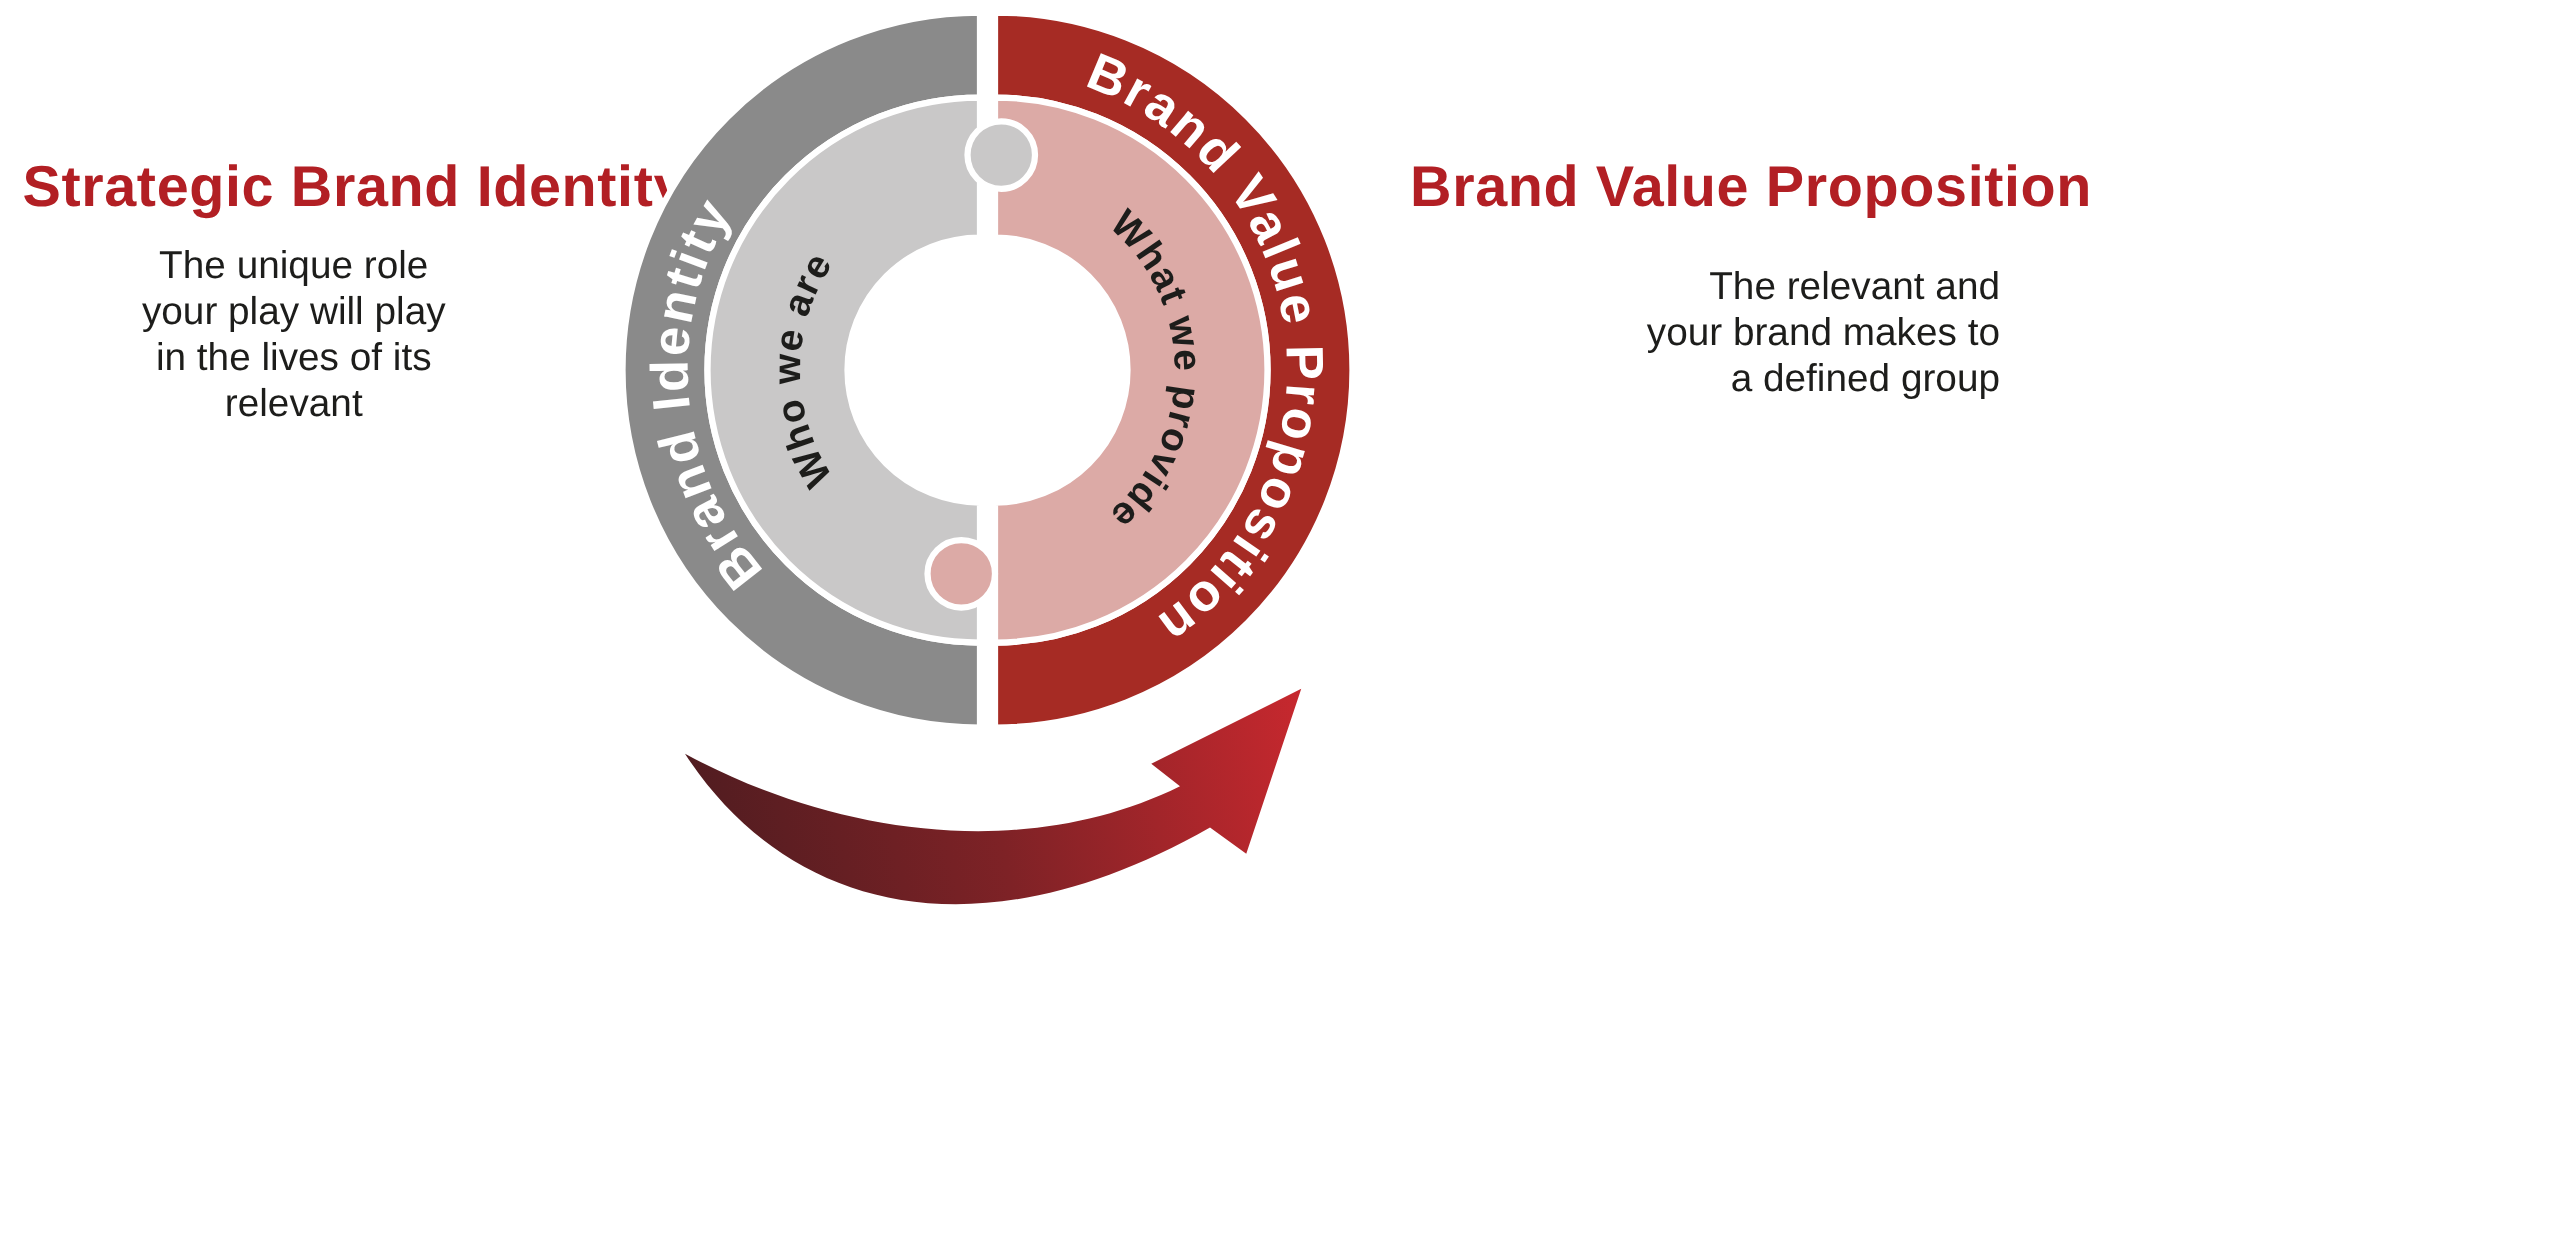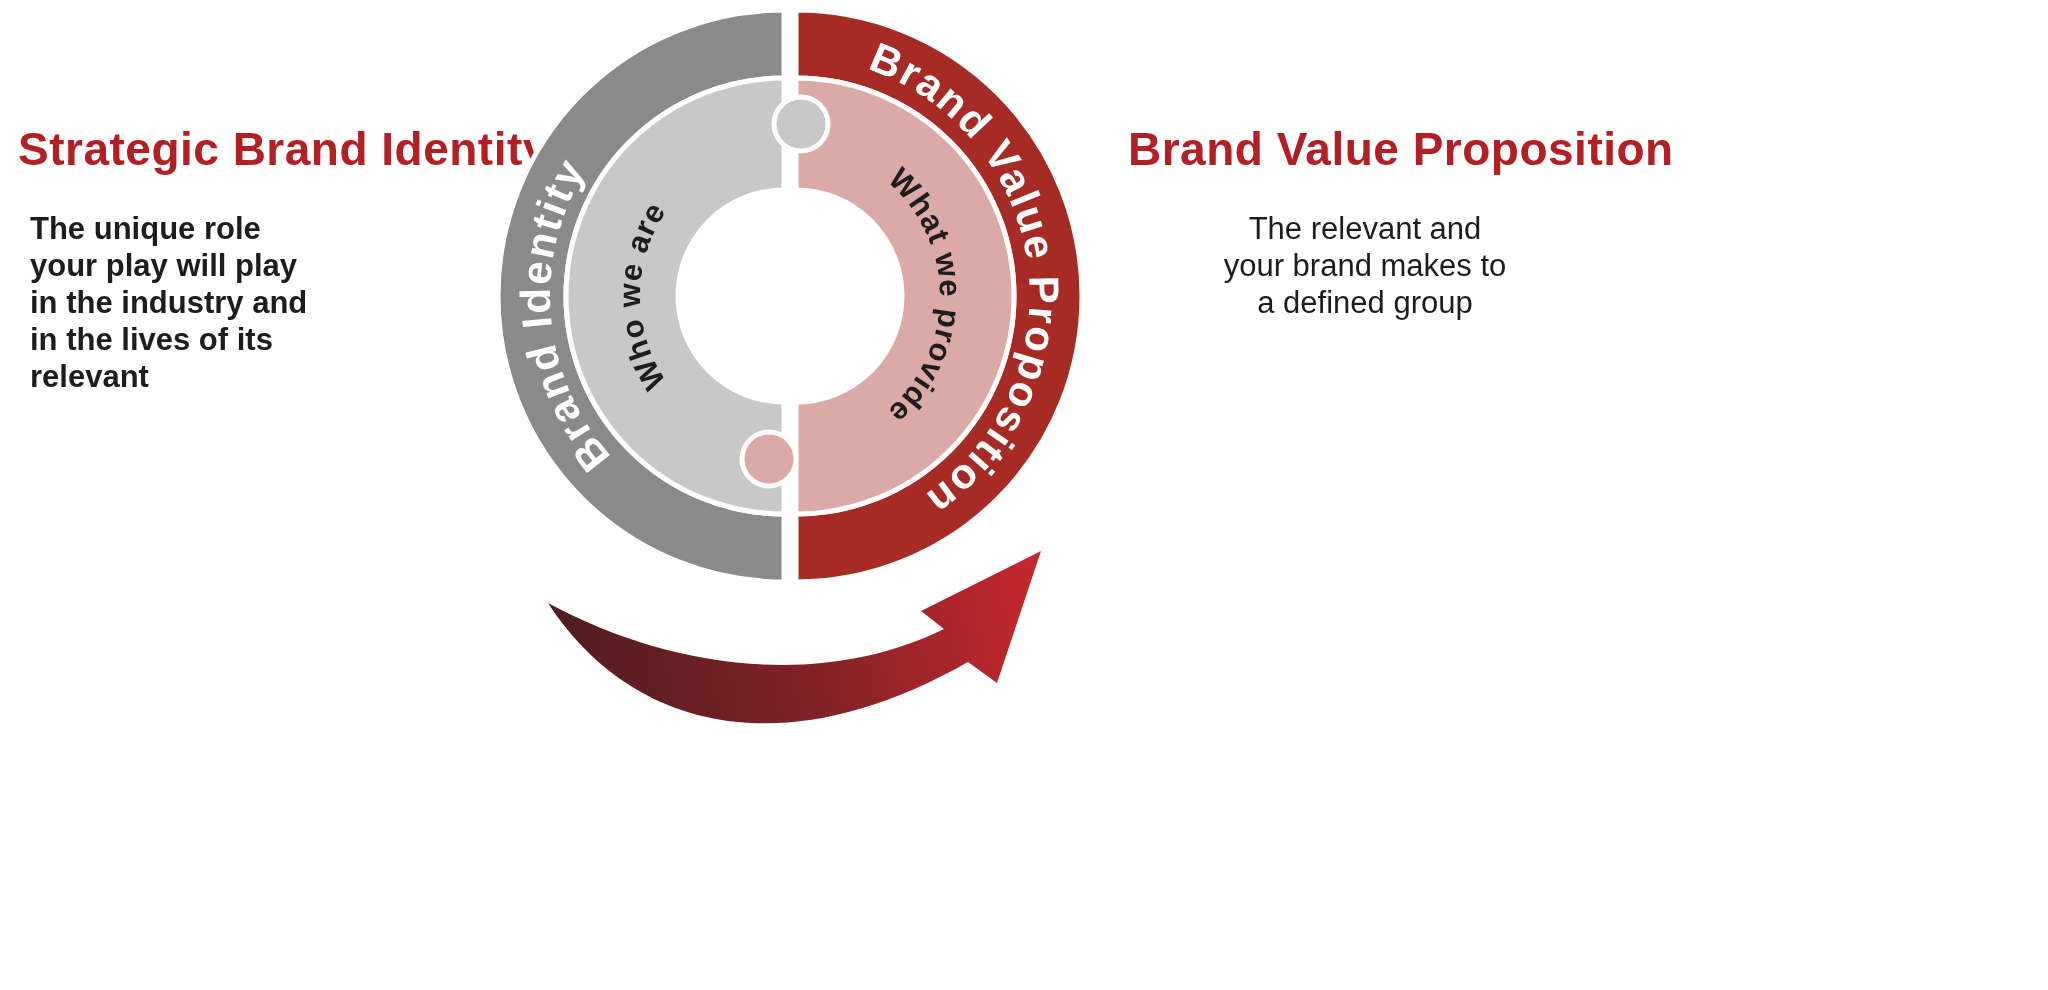--- a/index.html
+++ b/index.html
@@ -20,37 +20,36 @@
     white-space: nowrap;
   }
   .left-title  { left: 18px;   top: 122px; }
   .right-title { left: 1128px; top: 122px; }
   .panel-text {
     position: absolute;
     font-size: 31px;
     color: #1d1d1b;
     line-height: 37px;
   }
-  .left-text  { left: 30px;   top: 210px; width: 410px; text-align: left; font-weight: bold; }
-  .right-text { left: 1130px; top: 210px; width: 470px; text-align: center; }
+  .left-text  { left: 30px;   top: 193px; width: 410px; text-align: center; }
+  .right-text { left: 1130px; top: 210px; width: 470px; text-align: right; }
   .wheel-svg { position: absolute; left: 0; top: 0; }
   .ring-label { font-family: "Liberation Sans", sans-serif; font-weight: 700; }
   .ring-label.outer { font-size: 42px; letter-spacing: 2px; }
   .ring-label.inner { font-size: 31px; letter-spacing: 1px; }
 </style>
 </head>
 <body>
 
 <div class="stage">
 
   <div class="panel-title left-title">Strategic Brand Identity</div>
   <div class="panel-text left-text">
     <div>The unique role</div>
     <div>your play will play</div>
-    <div>in the industry and</div>
     <div>in the lives of its</div>
     <div>relevant</div>
   </div>
 
   <div class="panel-title right-title">Brand Value Proposition</div>
   <div class="panel-text right-text">
     <div>The relevant and</div>
     <div>your brand makes to</div>
     <div>a defined group</div>
   </div>

